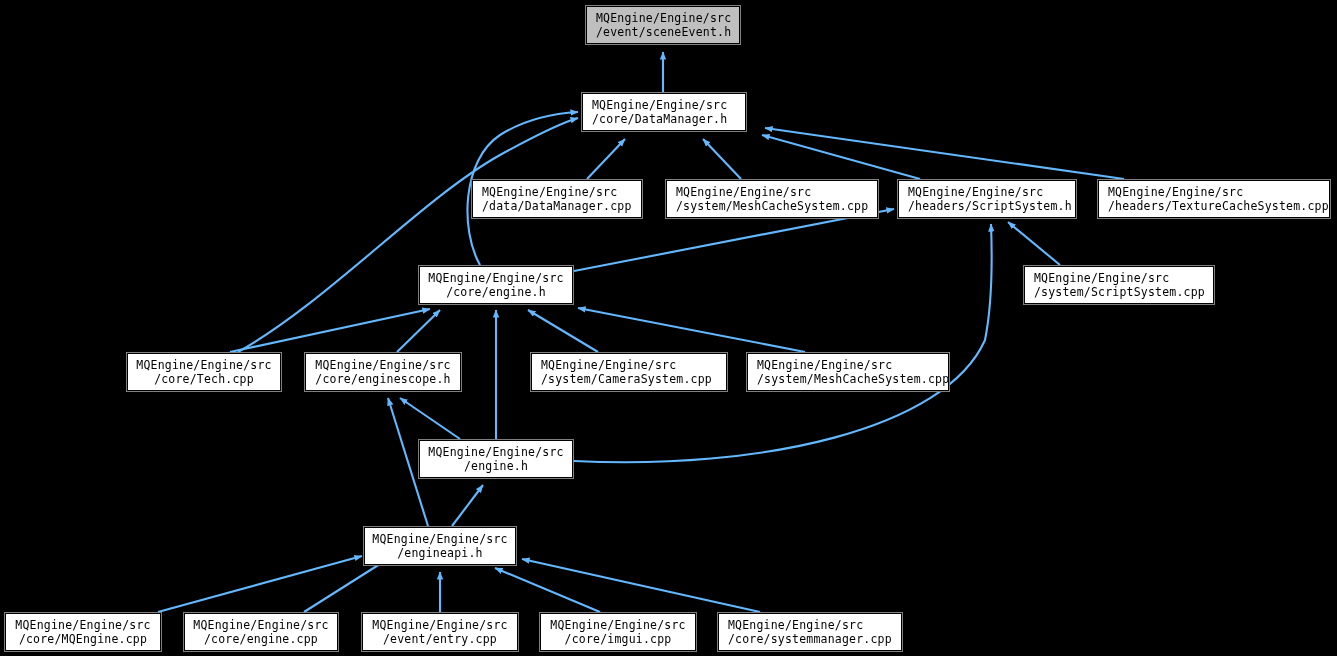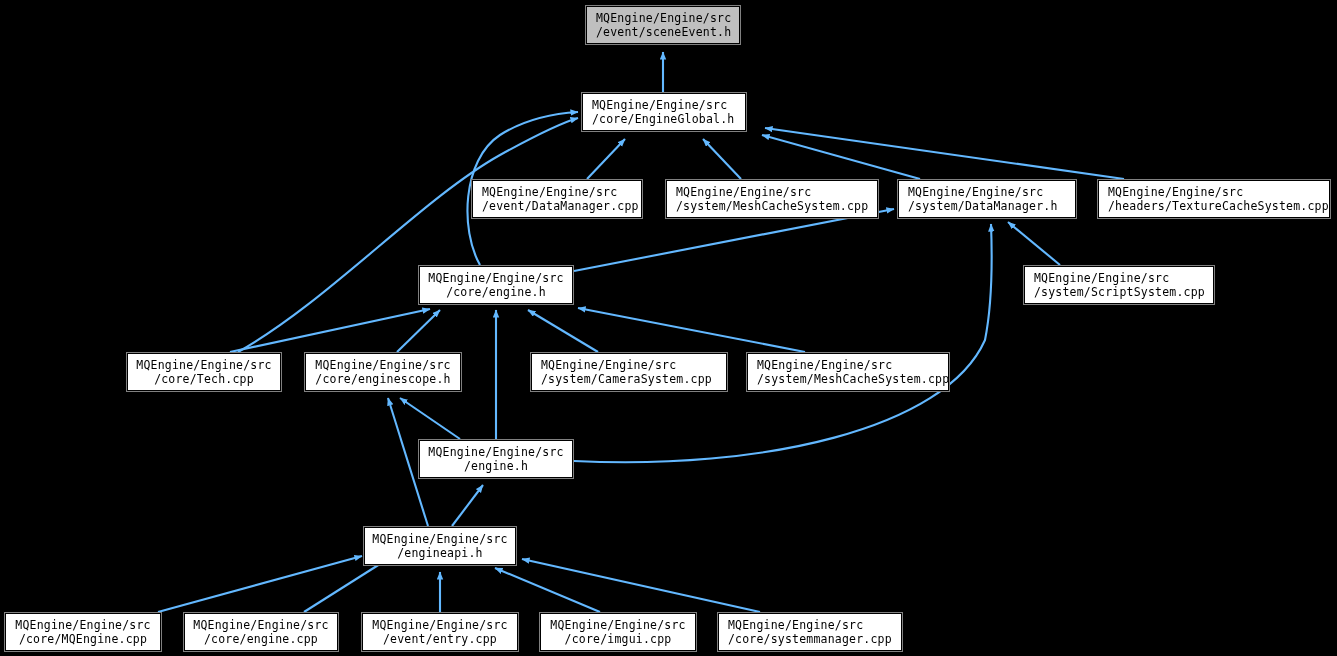--- a/index.html
+++ b/index.html
@@ -86,24 +86,24 @@
       <path d="M440,612 L440,572"></path>
 
       <path d="M600,612 L495,568"></path>
 
       <path d="M760,612 L522,559"></path>
     </g>
   </svg>
 
   <div id="nodes">
       <div class="node root" style="left: 586px; top: 6px; width: 154px; height: 38px;"><span class="l">MQEngine/Engine/src</span><span class="l">/event/sceneEvent.h</span></div>
-      <div class="node" style="left: 582px; top: 93px; width: 164px; height: 38px;"><span class="l">MQEngine/Engine/src</span><span class="l">/core/EngineGlobal.h</span></div>
-      <div class="node" style="left: 472px; top: 180px; width: 170px; height: 38px;"><span class="l">MQEngine/Engine/src</span><span class="l">/event/DataManager.cpp</span></div>
+      <div class="node" style="left: 582px; top: 93px; width: 164px; height: 38px;"><span class="l">MQEngine/Engine/src</span><span class="l">/core/DataManager.h</span></div>
+      <div class="node" style="left: 472px; top: 180px; width: 170px; height: 38px;"><span class="l">MQEngine/Engine/src</span><span class="l">/data/DataManager.cpp</span></div>
       <div class="node" style="left: 666px; top: 180px; width: 212px; height: 38px;"><span class="l">MQEngine/Engine/src</span><span class="l">/system/MeshCacheSystem.cpp</span></div>
-      <div class="node" style="left: 898px; top: 180px; width: 178px; height: 38px;"><span class="l">MQEngine/Engine/src</span><span class="l">/system/DataManager.h</span></div>
+      <div class="node" style="left: 898px; top: 180px; width: 178px; height: 38px;"><span class="l">MQEngine/Engine/src</span><span class="l">/headers/ScriptSystem.h</span></div>
       <div class="node" style="left: 1098px; top: 180px; width: 232px; height: 38px;"><span class="l">MQEngine/Engine/src</span><span class="l">/headers/TextureCacheSystem.cpp</span></div>
       <div class="node" style="left: 1024px; top: 266px; width: 190px; height: 38px;"><span class="l">MQEngine/Engine/src</span><span class="l">/system/ScriptSystem.cpp</span></div>
       <div class="node ctr" style="left: 419px; top: 266px; width: 154px; height: 38px;"><span class="l">MQEngine/Engine/src</span><span class="l">/core/engine.h</span></div>
       <div class="node ctr" style="left: 127px; top: 353px; width: 154px; height: 38px;"><span class="l">MQEngine/Engine/src</span><span class="l">/core/Tech.cpp</span></div>
       <div class="node ctr" style="left: 305px; top: 353px; width: 156px; height: 38px;"><span class="l">MQEngine/Engine/src</span><span class="l">/core/enginescope.h</span></div>
       <div class="node" style="left: 531px; top: 353px; width: 196px; height: 38px;"><span class="l">MQEngine/Engine/src</span><span class="l">/system/CameraSystem.cpp</span></div>
       <div class="node" style="left: 747px; top: 353px; width: 202px; height: 38px;"><span class="l">MQEngine/Engine/src</span><span class="l">/system/MeshCacheSystem.cpp</span></div>
       <div class="node ctr" style="left: 419px; top: 440px; width: 154px; height: 38px;"><span class="l">MQEngine/Engine/src</span><span class="l">/engine.h</span></div>
       <div class="node ctr" style="left: 364px; top: 527px; width: 152px; height: 38px;"><span class="l">MQEngine/Engine/src</span><span class="l">/engineapi.h</span></div>
       <div class="node ctr" style="left: 5px; top: 613px; width: 156px; height: 38px;"><span class="l">MQEngine/Engine/src</span><span class="l">/core/MQEngine.cpp</span></div>

